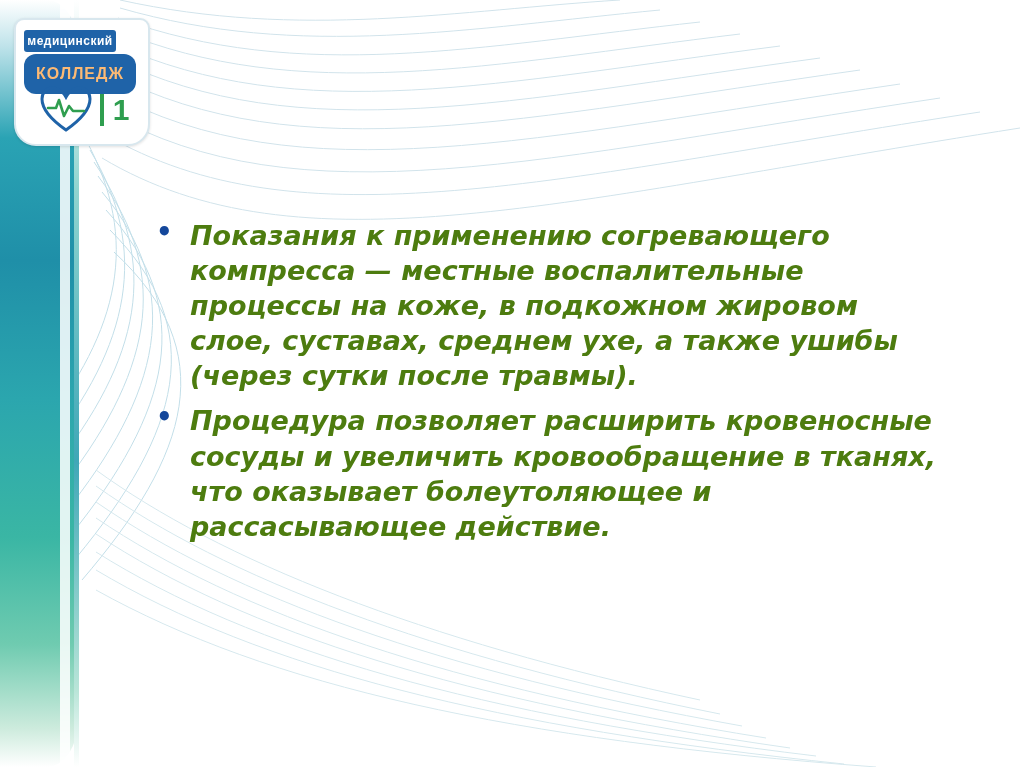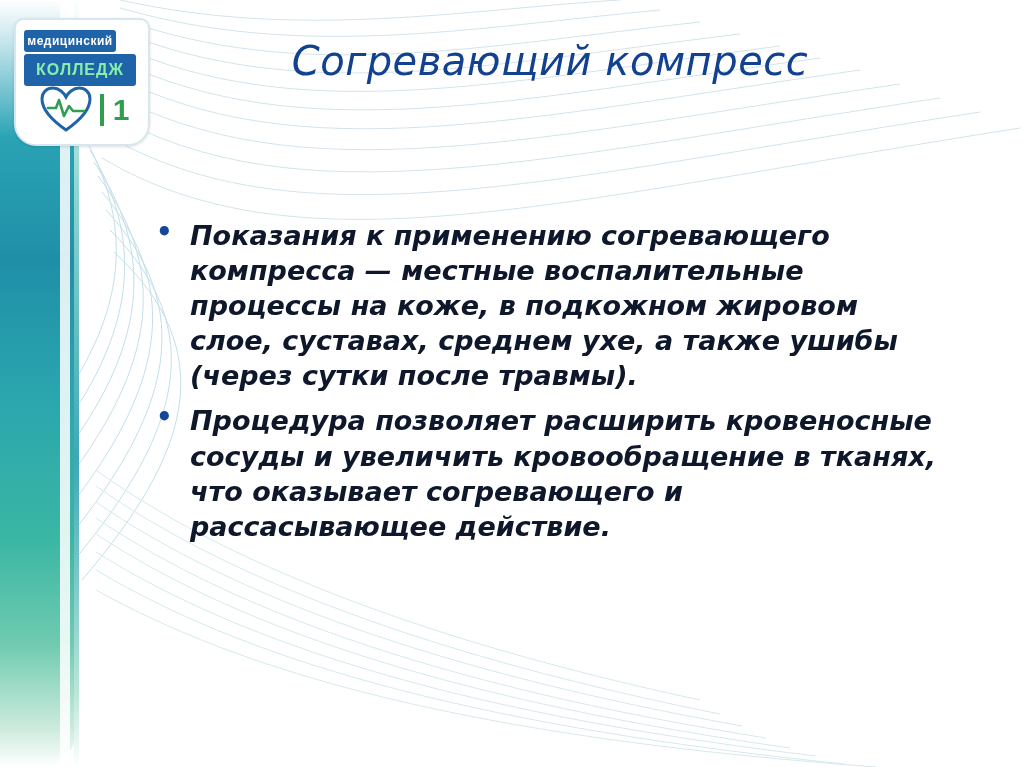--- a/index.html
+++ b/index.html
@@ -101,24 +101,24 @@
     display: flex;
     align-items: center;
     justify-content: center;
     font-family: "Liberation Sans", sans-serif;
   }
   .logo-band2 {
     position: absolute;
     left: 10px;
     top: 36px;
     width: 112px;
-    height: 32px;
+    height: 40px;
     background: #1f63a8;
-    border-radius: 3px;
-    color: #86efac;
+    border-radius: 12px;
+    color: #fdba74;
     font-size: 16px;
     font-weight: 700;
     letter-spacing: 1px;
     display: flex;
     align-items: center;
     justify-content: center;
     font-family: "Liberation Sans", sans-serif;
   }
   .logo-heart {
     position: absolute;
@@ -176,21 +176,21 @@
   }
   ul.bullets {
     list-style: none;
     margin: 0;
     padding: 0;
   }
   ul.bullets > li {
     position: relative;
     padding-left: 42px;
     margin-bottom: 10px;
-    color: #0f172a;
+    color: #4d7c0f;
     font-family: "DejaVu Sans", sans-serif;
     font-size: 27px;
     font-style: italic;
     font-weight: 700;
     line-height: 1.30;
   }
   ul.bullets > li::before {
     content: "•";
     position: absolute;
     left: 8px;
@@ -258,22 +258,21 @@
         <path d="M26,44 C6,30 2,20 2,13 C2,6 7,2 13,2 C19,2 24,7 26,11 C28,7 33,2 39,2 C45,2 50,6 50,13 C50,20 46,30 26,44 Z" fill="none" stroke="#1f63a8" stroke-width="3"></path>
         <path d="M8,22 L16,22 L19,14 L24,30 L29,20 L33,25 L44,25" fill="none" stroke="#2f9e4f" stroke-width="2.6" stroke-linejoin="round" stroke-linecap="round"></path>
       </svg>
     </div>
     <div class="logo-number">
       <span class="bar"></span>
       <span>1</span>
     </div>
   </div>
 
-  <div class="title">Согревающий компресс</div>
 
   <div class="content">
     <ul class="bullets">
       <li>Показания к применению согревающего компресса — местные воспалительные процессы на коже, в подкожном жировом слое, суставах, среднем ухе, а также ушибы (через сутки после травмы).</li>
-      <li>Процедура позволяет расширить кровеносные сосуды и увеличить кровообращение в тканях, что оказывает согревающего и рассасывающее действие.</li>
+      <li>Процедура позволяет расширить кровеносные сосуды и увеличить кровообращение в тканях, что оказывает болеутоляющее и рассасывающее действие.</li>
     </ul>
   </div>
 
 </div>
 
 </body></html>

